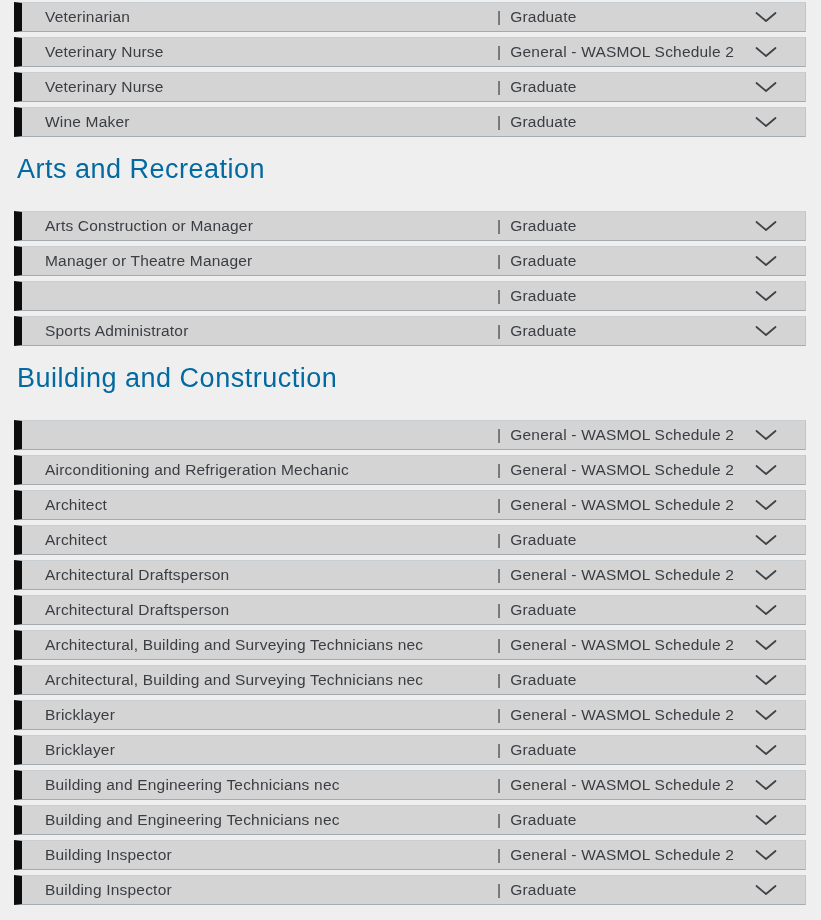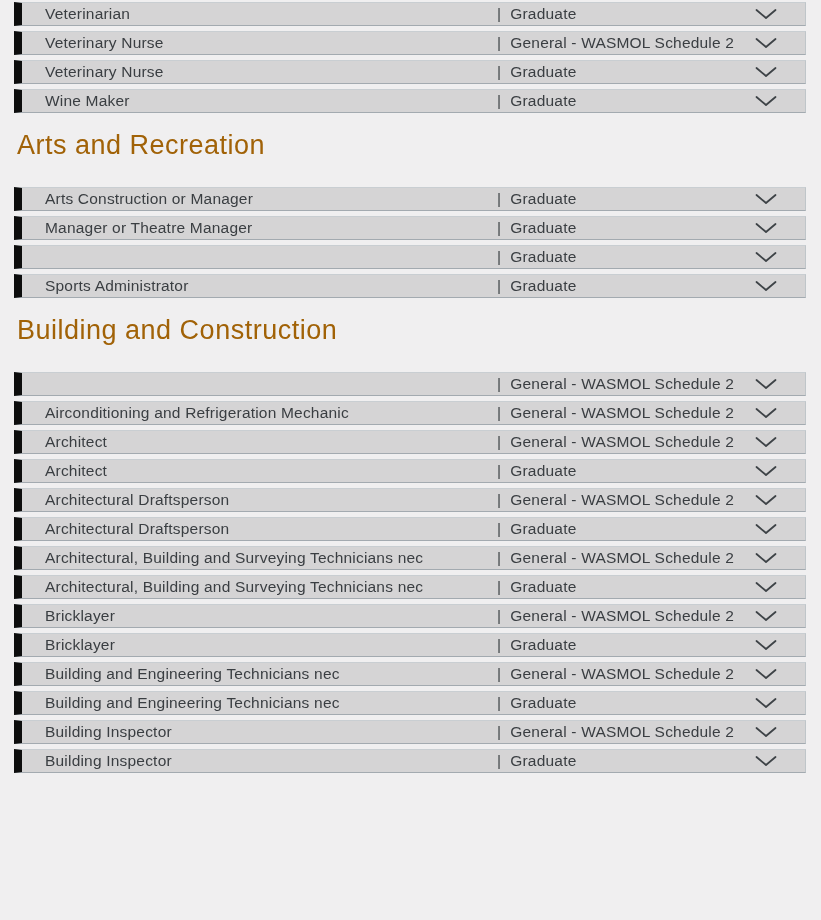--- a/index.html
+++ b/index.html
@@ -9,30 +9,30 @@
     background: #f0eff0;
     font-family: "Liberation Sans", sans-serif;
     overflow: hidden;
   }
   .page {
     padding: 2px 15px 0 14px;
   }
   .section-heading {
     font-size: 27px;
     font-weight: 500;
-    color: #a16207;
+    color: #0369a1;
     letter-spacing: 0.5px;
     line-height: 32px;
     margin: 16px 0 26px 0;
     padding-left: 3px;
   }
   .row {
     position: relative;
     box-sizing: border-box;
-    height: 24px;
+    height: 30px;
     margin-bottom: 5px;
     background: #d5d4d5;
     border-top: 1px solid #c9ced2;
     border-right: 1px solid #bfc5c9;
     border-bottom: 1px solid #a3aab0;
     border-left: 8px solid #0d0d0d;
     display: flex;
     align-items: center;
     cursor: pointer;
   }

